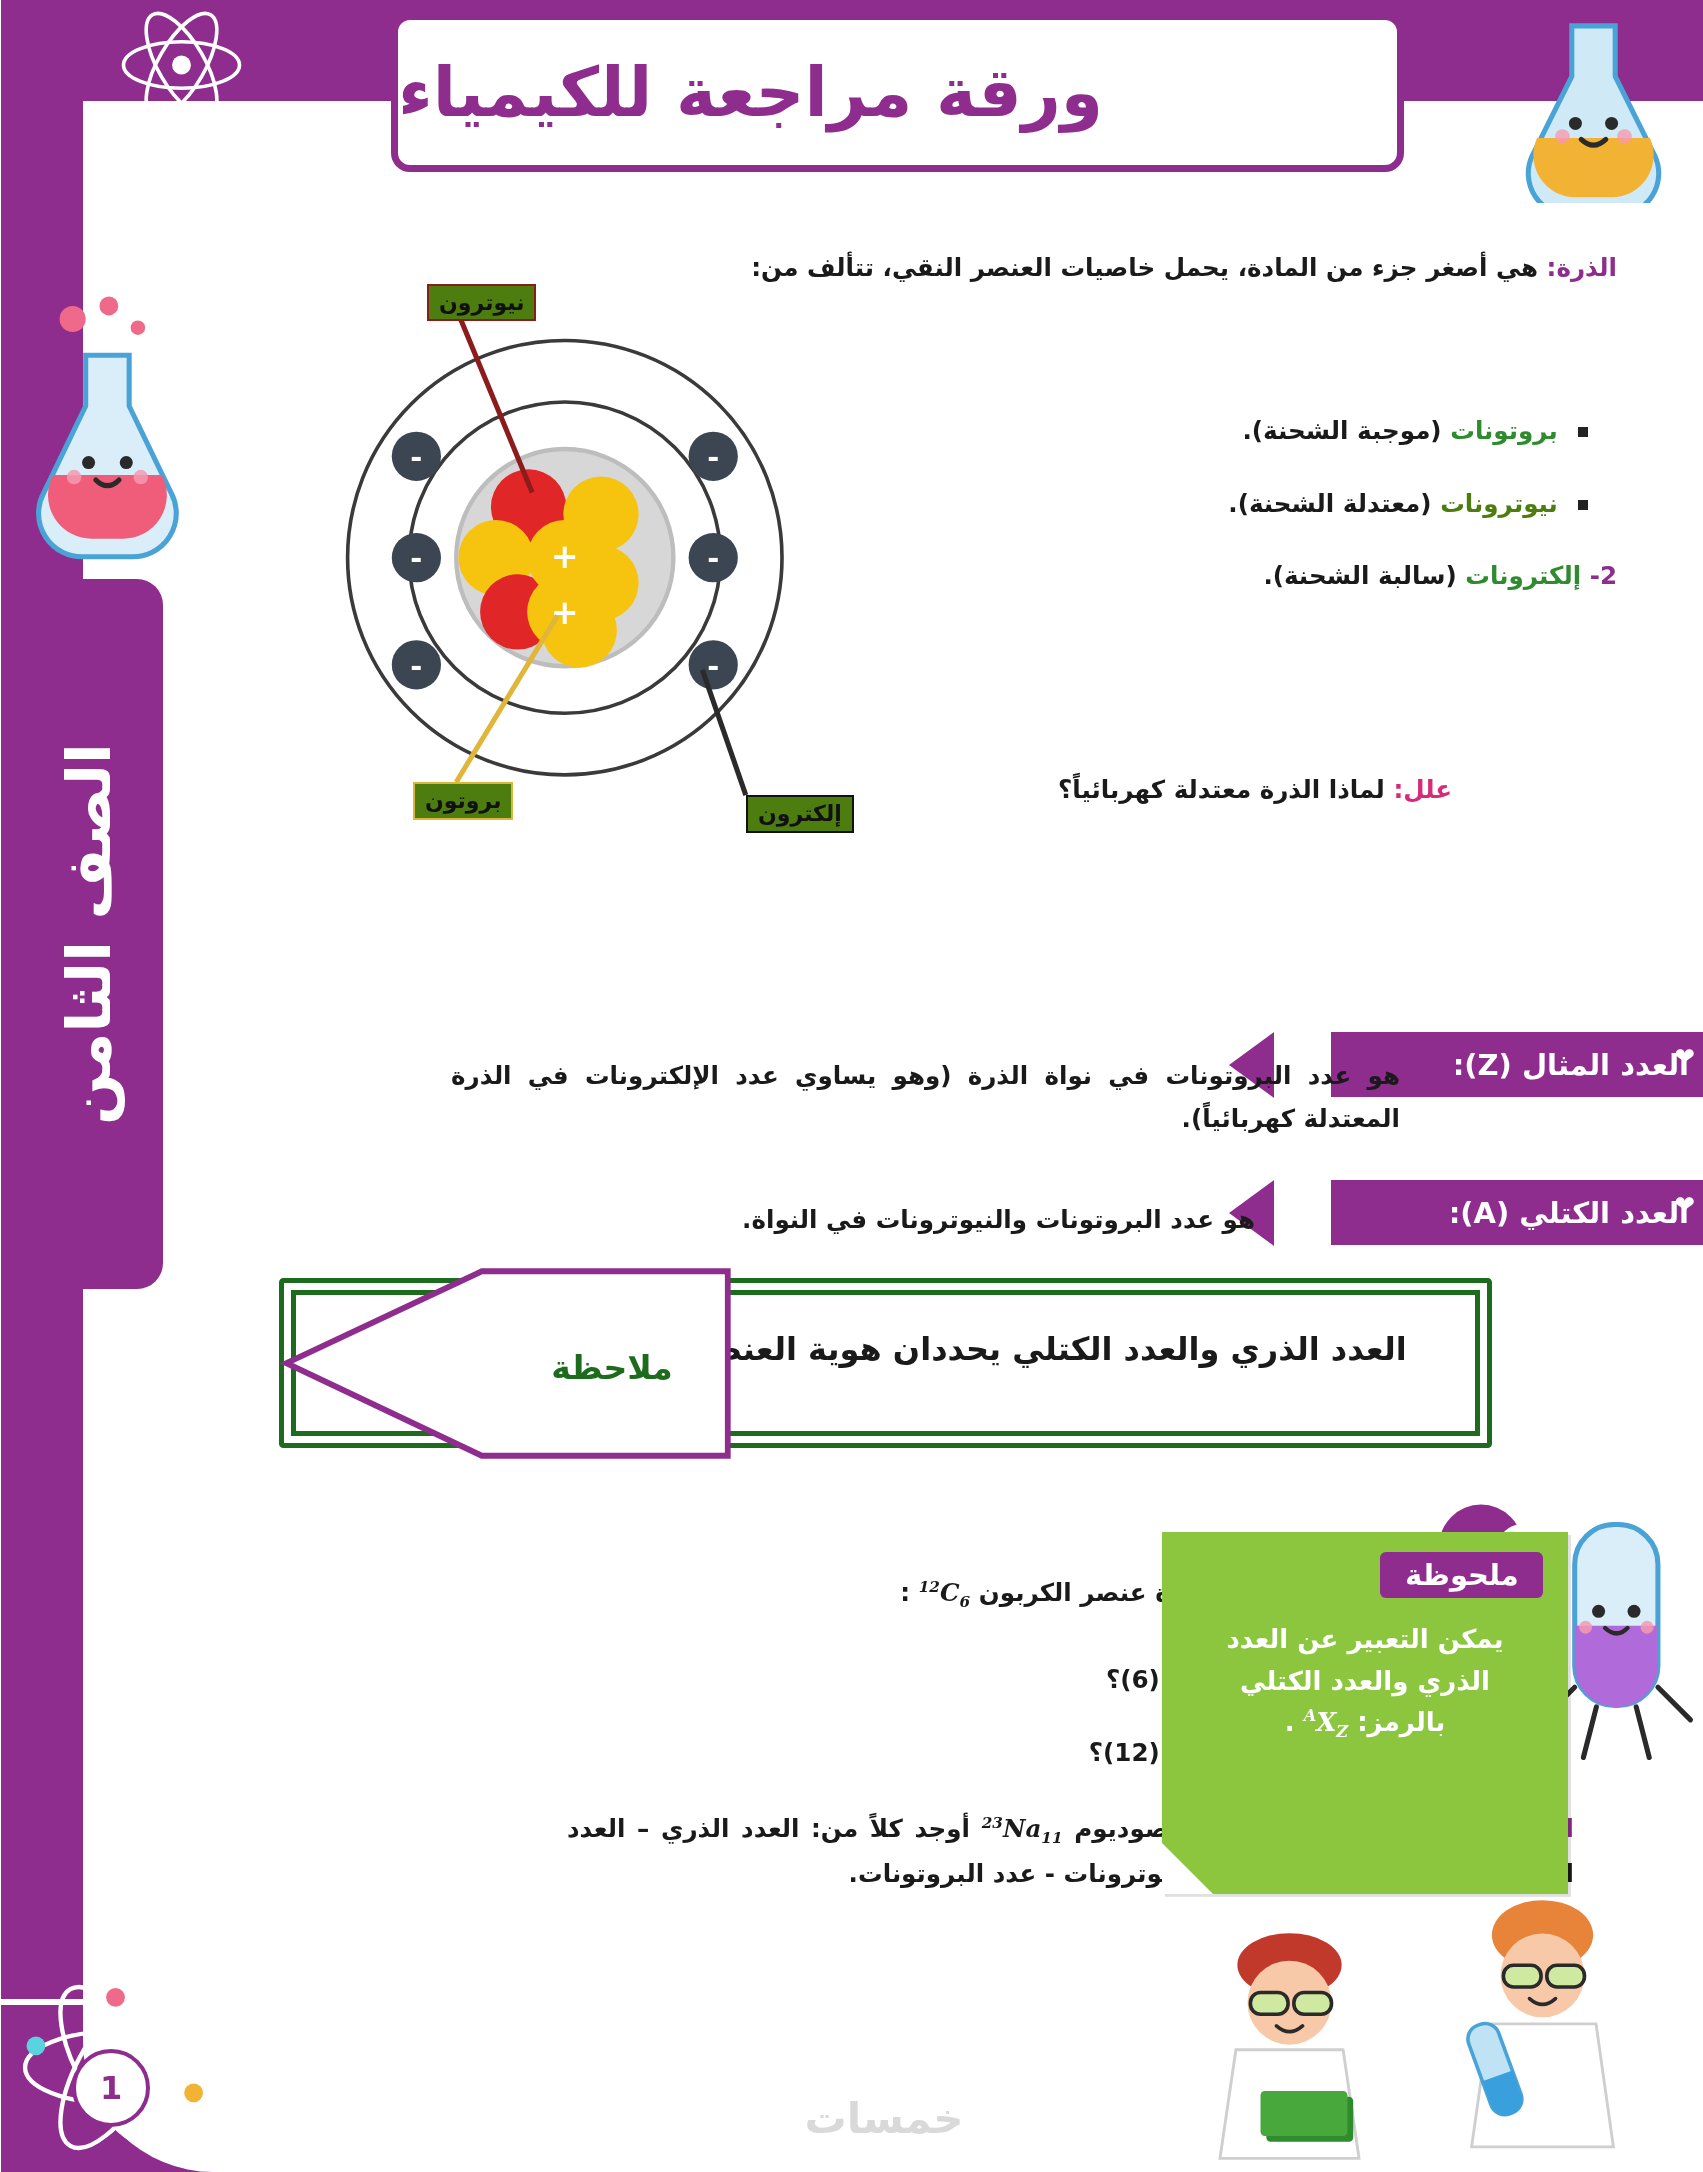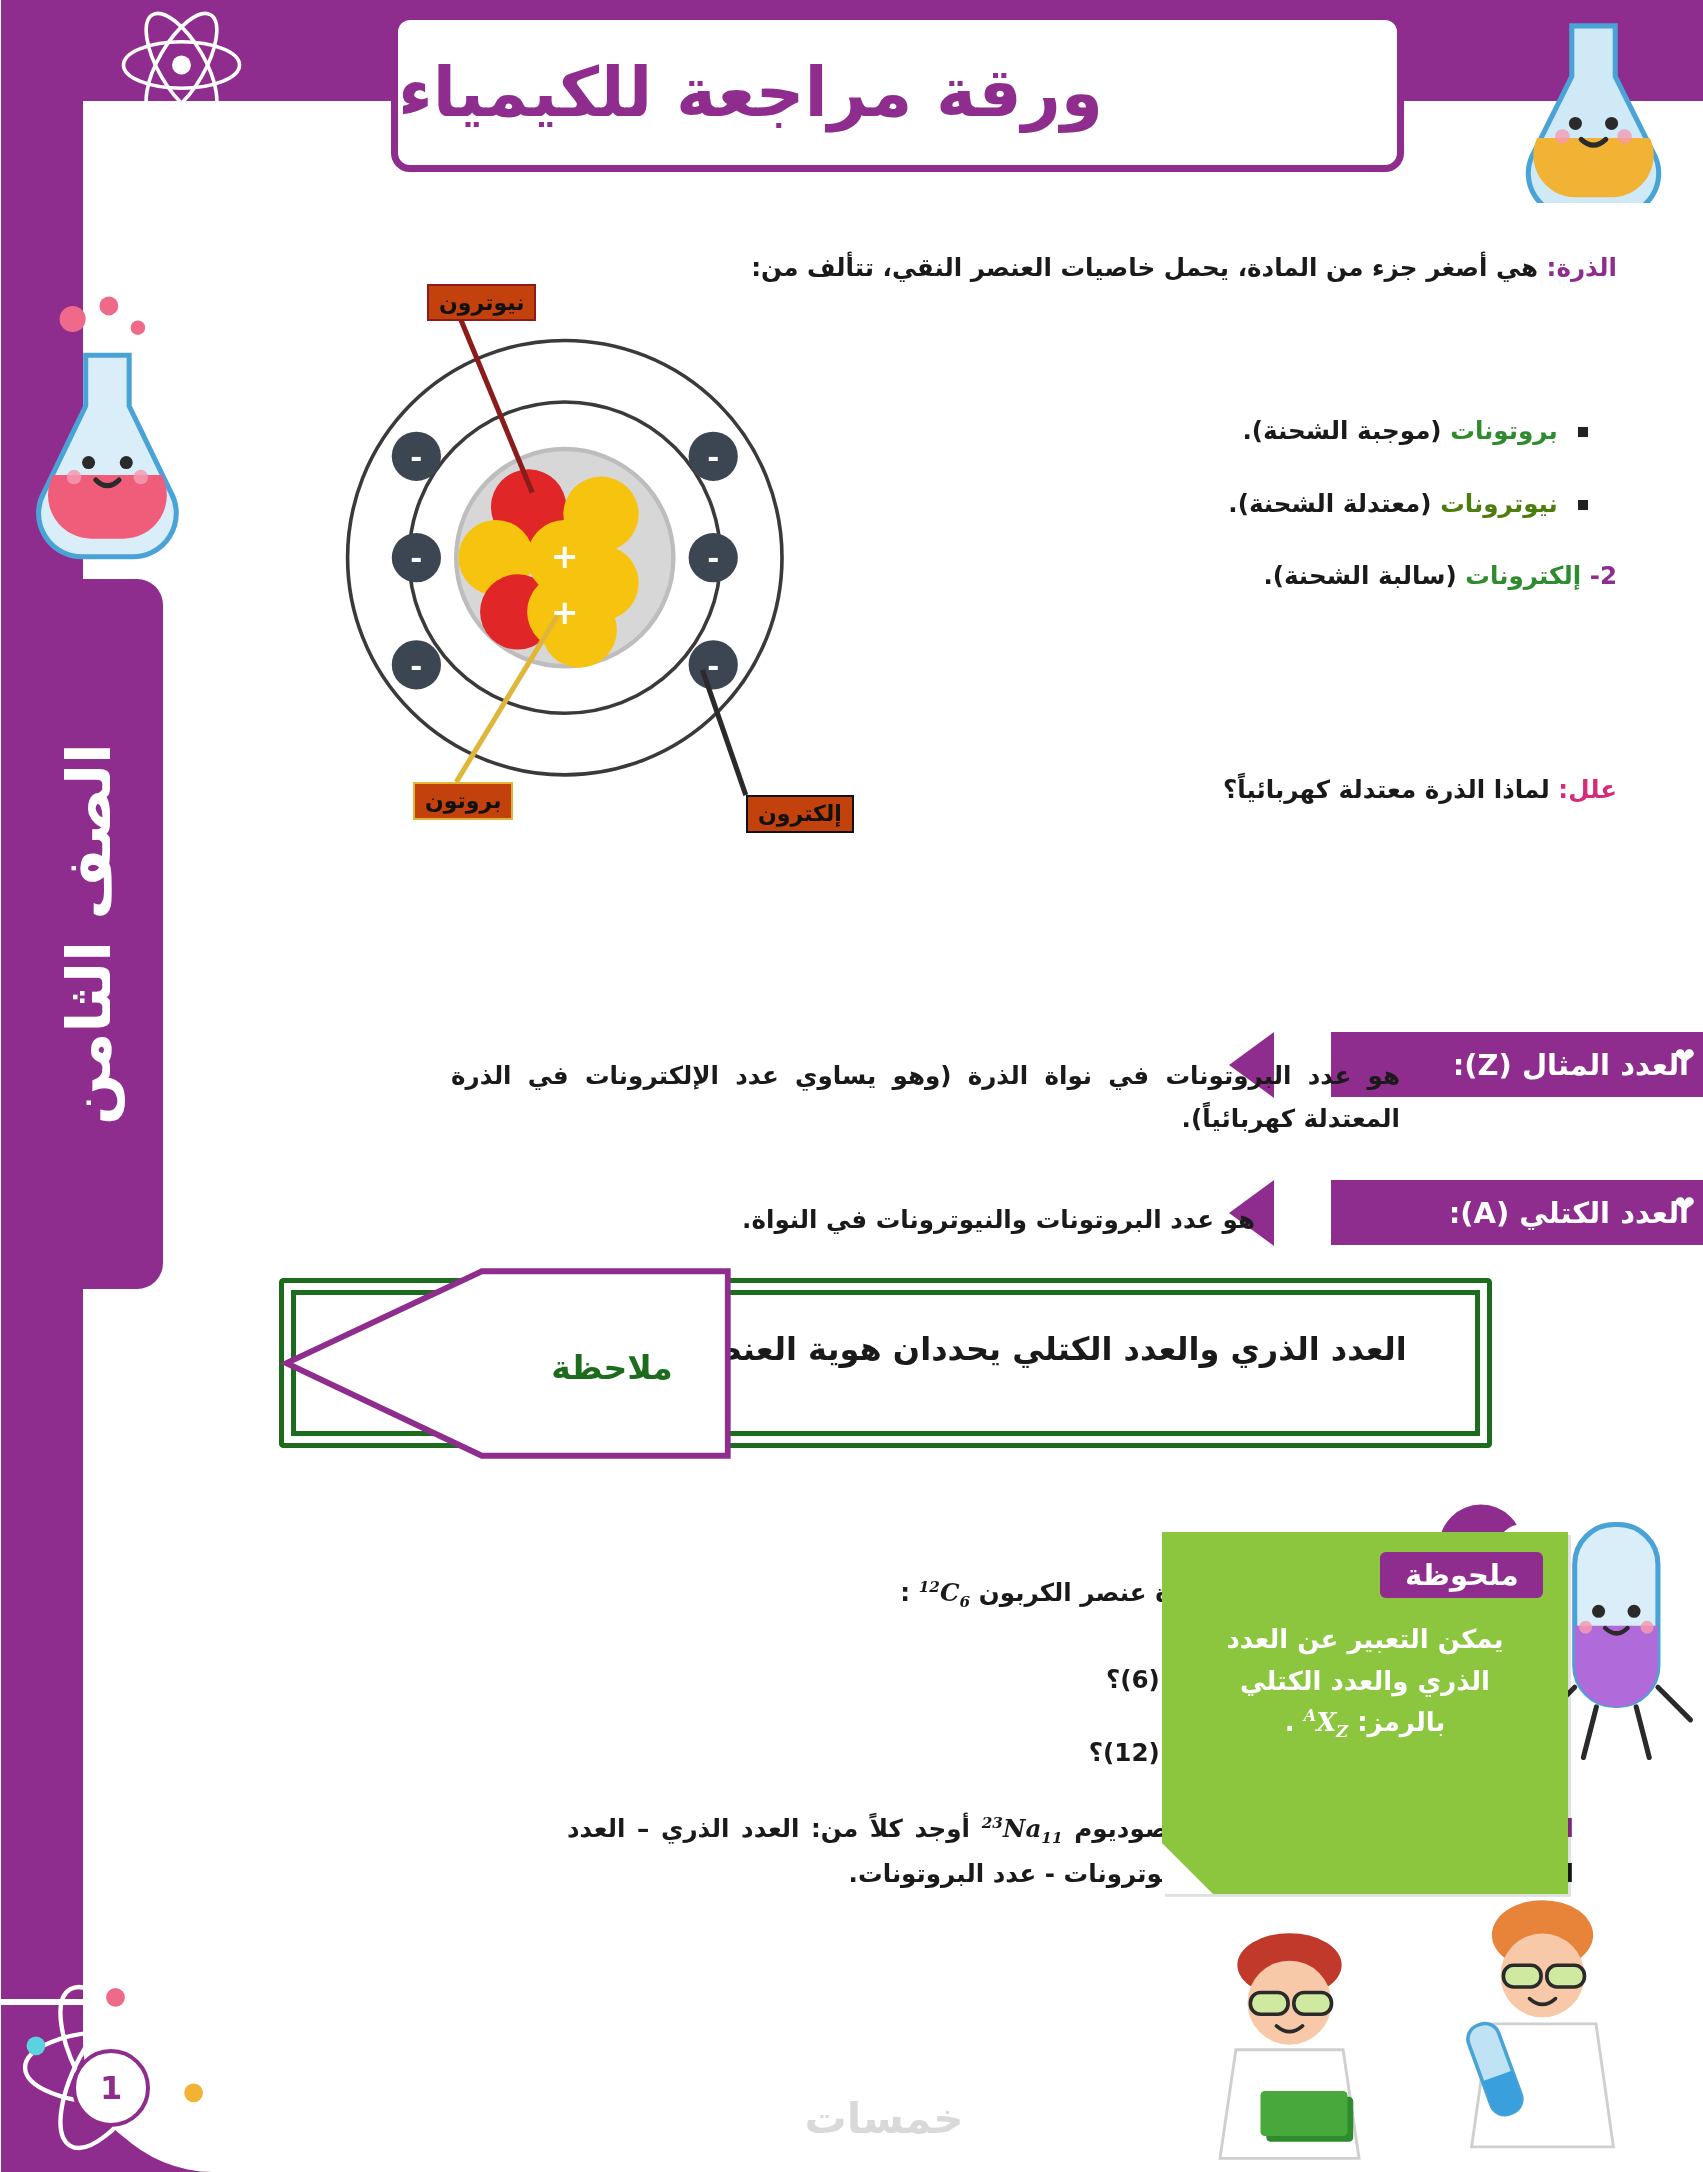--- a/index.html
+++ b/index.html
@@ -63,28 +63,28 @@
   }
   .kw-purple{color:#8e2d8e;}
   .kw-green{color:#2e8b2e;}
   .kw-orange{color:#4d7c0f;}
   .kw-pink{color:#d62a7a;}
   .l1{position:absolute;top:246px;right:87px;width:970px;text-align:right;}
   .l2{position:absolute;top:329px;right:87px;width:797px;text-align:right;}
   .l3{position:absolute;top:409px;right:116px;width:739px;text-align:right;}
   .l4{position:absolute;top:482px;right:116px;width:739px;text-align:right;}
   .l5{position:absolute;top:554px;right:87px;width:768px;text-align:right;}
-  .l6{position:absolute;top:768px;right:87px;width:724px;text-align:right;}
+  .l6{position:absolute;top:768px;right:87px;width:724px;text-align:center;}
   .bullet-sq{display:inline-block;width:10px;height:10px;background:#222;margin-left:11.6px;vertical-align:middle;}
 
   
   .atom-wrap{position:absolute;top:275px;left:239px;width:724px;height:587px;}
   .atom-svg{position:absolute;top:0;left:0;}
   .lbl{
-    position:absolute;background:#c2410c;border:2.9px solid #000;
+    position:absolute;background:#4d7c0f;border:2.9px solid #000;
     font-size:22px;font-weight:bold;padding:4.3px 10px;color:#111;direction:rtl;
   }
   .lbl-neutron{top:8.7px;left:188px;border-color:#8c1c1c;color:#111;}
   .lbl-proton{top:507px;left:174px;border-color:#e0b63a;color:#111;}
   .lbl-electron{top:520px;left:507px;border-color:#111;color:#111;}
 
   
   .tagZ{position:absolute;top:1032px;left:1274px;width:434px;height:65px;}
   .tagA{position:absolute;top:1180px;left:1274px;width:434px;height:65px;}
   .tag-body{

